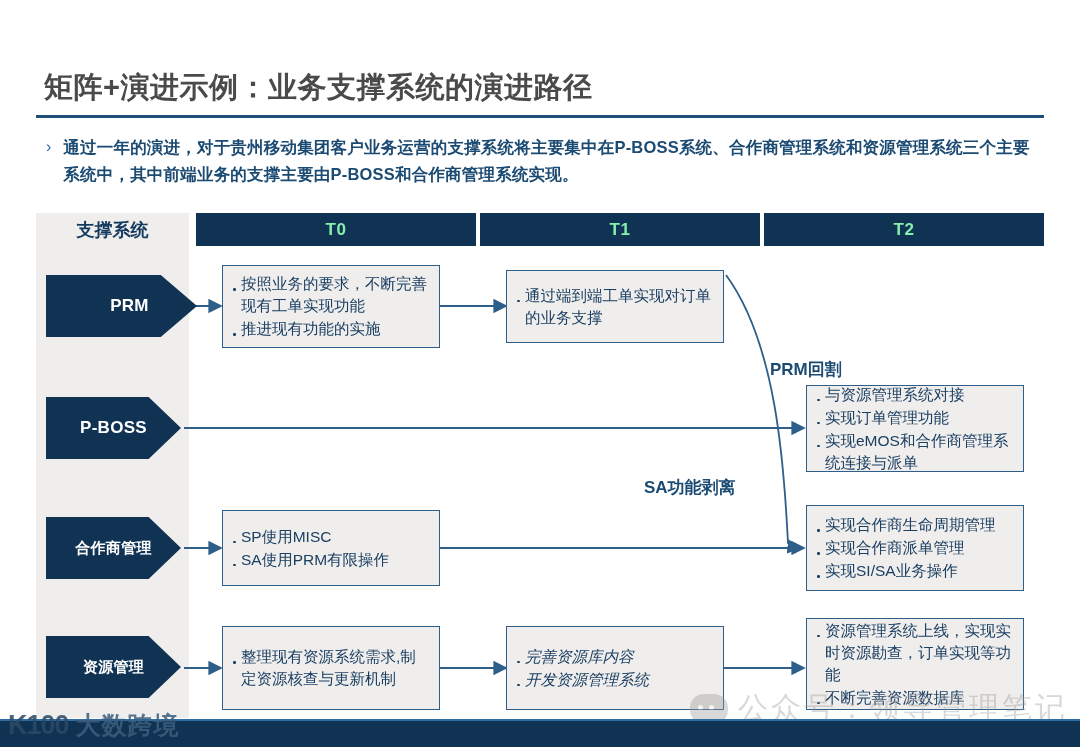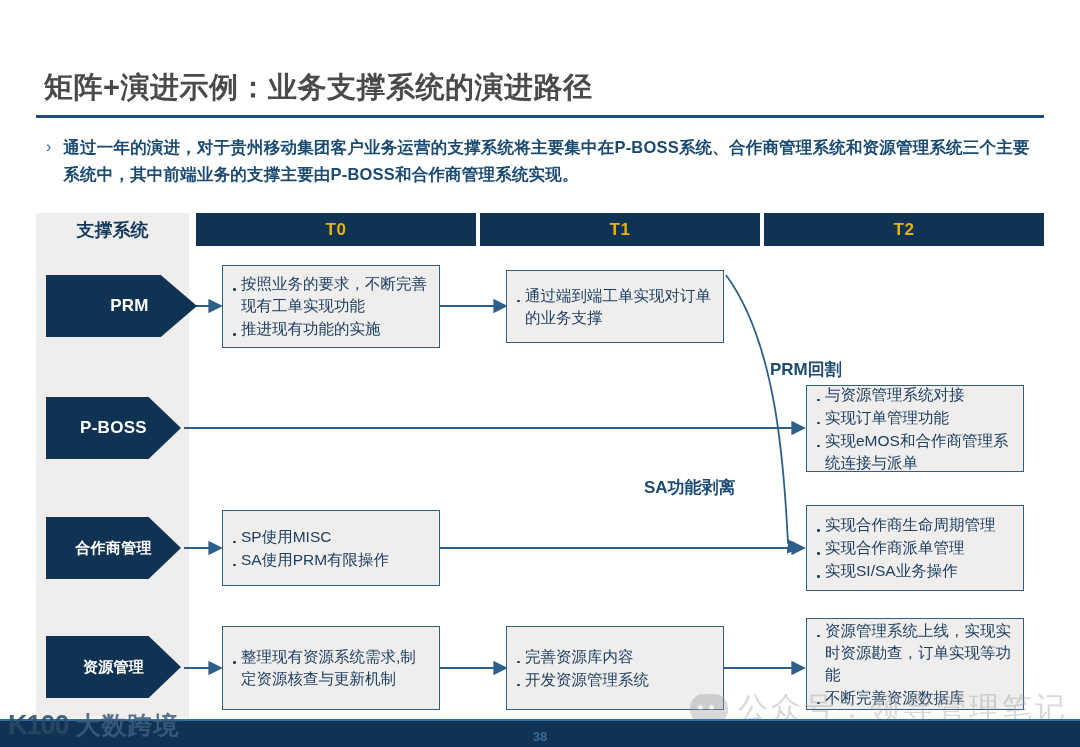--- a/index.html
+++ b/index.html
@@ -44,21 +44,21 @@
   }
 
   .hdr-label{
     position:absolute;left:0;top:0;width:153px;height:33px;
     display:flex;align-items:center;justify-content:center;
     font-size:18px;font-weight:bold;color:#14395e;
   }
   .hdr-cell{
     position:absolute;top:0;height:33px;background:#103253;
     display:flex;align-items:center;justify-content:center;
-    color:#eab308;font-size:17px;font-weight:bold;letter-spacing:.5px;
+    color:#86efac;font-size:17px;font-weight:bold;letter-spacing:.5px;
   }
   .hdr-t0{left:160px;width:280px;}
   .hdr-t1{left:444px;width:280px;}
   .hdr-t2{left:728px;width:280px;}
 
   
   .chevron{
     position:absolute;left:10px;width:135px;height:62px;
     background:#103253;color:#ffffff;
     display:flex;align-items:center;justify-content:center;
@@ -222,21 +222,21 @@
         <li>实现SI/SA业务操作</li>
       </ul>
     </div>
 
     <div class="chevron small" style="top:423px;">资源管理</div>
     <div class="box" style="left:186px;top:413px;width:218px;height:84px;">
       <ul>
         <li>整理现有资源系统需求,制定资源核查与更新机制</li>
       </ul>
     </div>
-    <div class="box" style="left:470px;top:413px;width:218px;height:84px;">
+    <div class="box" style="left:470px;top:413px;width:218px;height:84px;font-style:italic;">
       <ul>
         <li>完善资源库内容</li>
         <li>开发资源管理系统</li>
       </ul>
     </div>
     <div class="box" style="left:770px;top:405px;width:218px;height:92px;">
       <ul>
         <li>资源管理系统上线，实现实时资源勘查，订单实现等功能</li>
         <li>不断完善资源数据库</li>
       </ul>
@@ -250,20 +250,19 @@
   <div class="wm-right">
     <div class="bubble">
       <span class="d d1"></span>
         <span class="d d2"></span>
     </div>
     <div class="wtxt">公众号：领导管理笔记</div>
   </div>
 
   <div class="footer-rule"></div>
   <div class="footer-bar"></div>
-  <div class="page-num">38</div>
 
   <div class="wm-left">
     <div class="mark">K100</div>
     <div class="wtext">大数跨境</div>
   </div>
 
 </div>
 
 </body></html>

